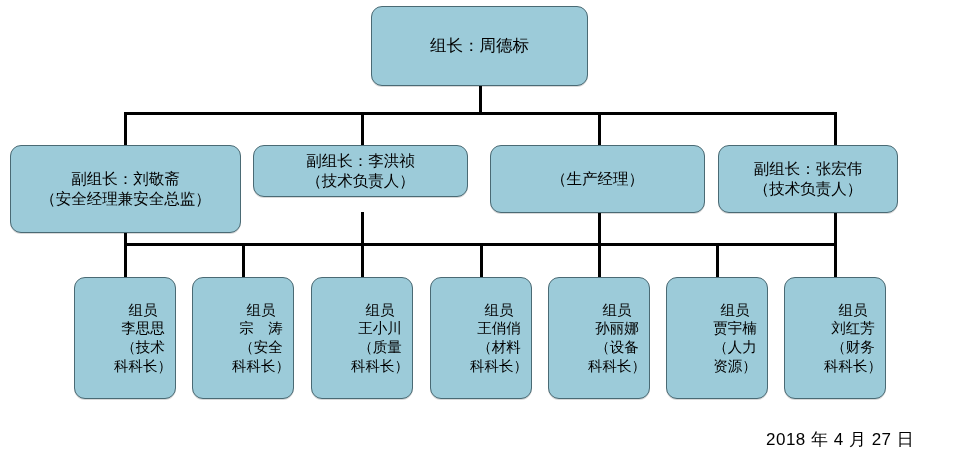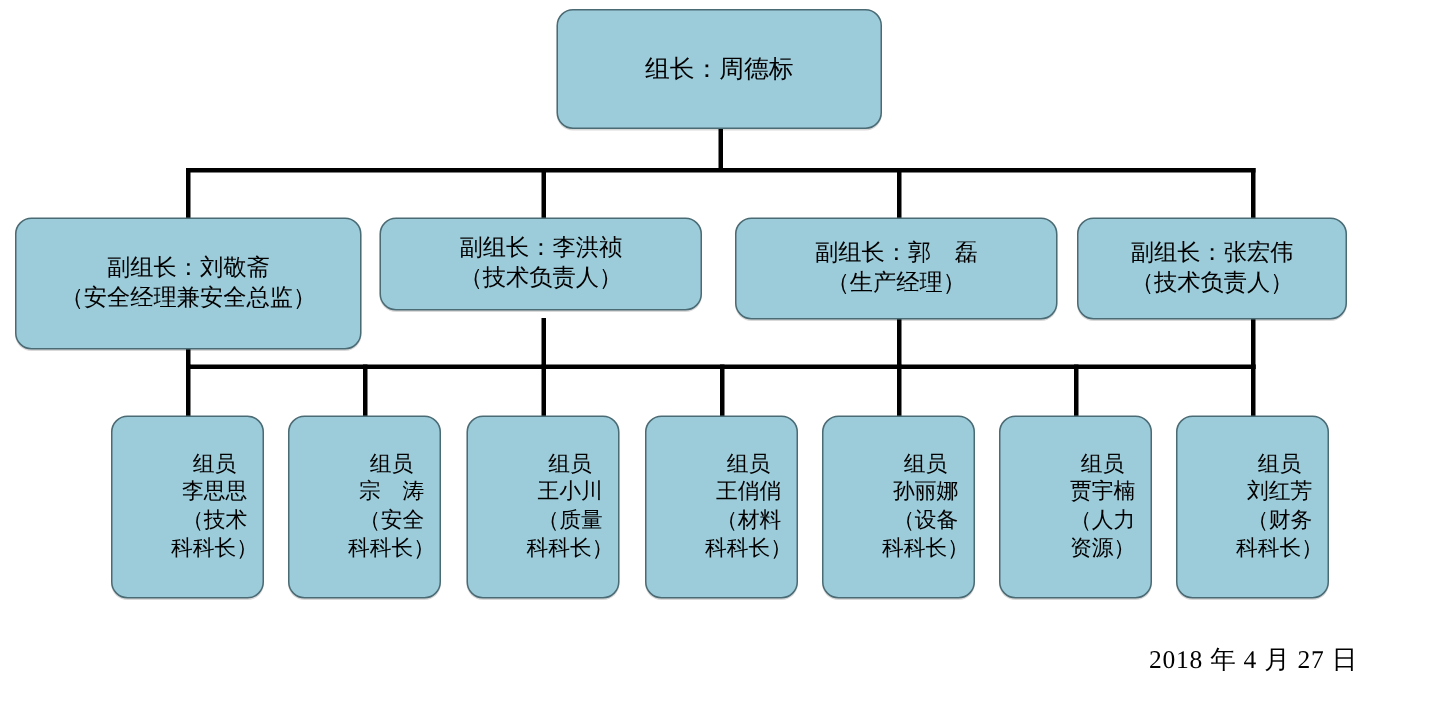--- a/index.html
+++ b/index.html
@@ -49,21 +49,21 @@
     line-height: 1.28;
   }
 
   .node.root { font-size: 16.5px; }
   .node.deputy { font-size: 15.5px; }
   .node.member { font-size: 14.5px; padding-left: 36px; }
 
   
   .date-line {
     position: absolute;
-    font-family: Liberation Serif, serif;
+    font-family: Liberation Sans, sans-serif;
     font-size: 17px;
     color: #000000;
     white-space: pre;
     letter-spacing: 0.5px;
   }
 </style>
 </head>
 <body>
 
 <div id="chart-root">
@@ -94,27 +94,26 @@
 
   <div class="node root" style="left:371px; top:6px; width:217px; height:80px;">
     <span class="ln">组长：周德标</span>
   </div>
 
   <div class="node deputy" style="left:10px; top:145px; width:231px; height:88px;">
     <span class="ln">副组长：刘敬斋</span>
     <span class="ln">（安全经理兼安全总监）</span>
   </div>
 
-  <div class="node deputy" style="left:253px; top:145px; width:215px; height:62px;text-align:center;">
+  <div class="node deputy" style="left:253px; top:145px; width:215px; height:52px;text-align:center;">
     <span class="ln">副组长：李洪祯</span>
     <span class="ln">（技术负责人）</span>
   </div>
 
   <div class="node deputy" style="left:490px; top:145px; width:215px; height:68px;">
-    <span class="ln">副组长：郭　磊</span>
     <span class="ln">（生产经理）</span>
   </div>
 
   <div class="node deputy" style="left:718px; top:145px; width:180px; height:68px;">
     <span class="ln">副组长：张宏伟</span>
     <span class="ln">（技术负责人）</span>
   </div>
 
   <div class="node member" style="left:74px; top:277px; width:102px; height:122px;">
     <span class="ln">组员</span>

